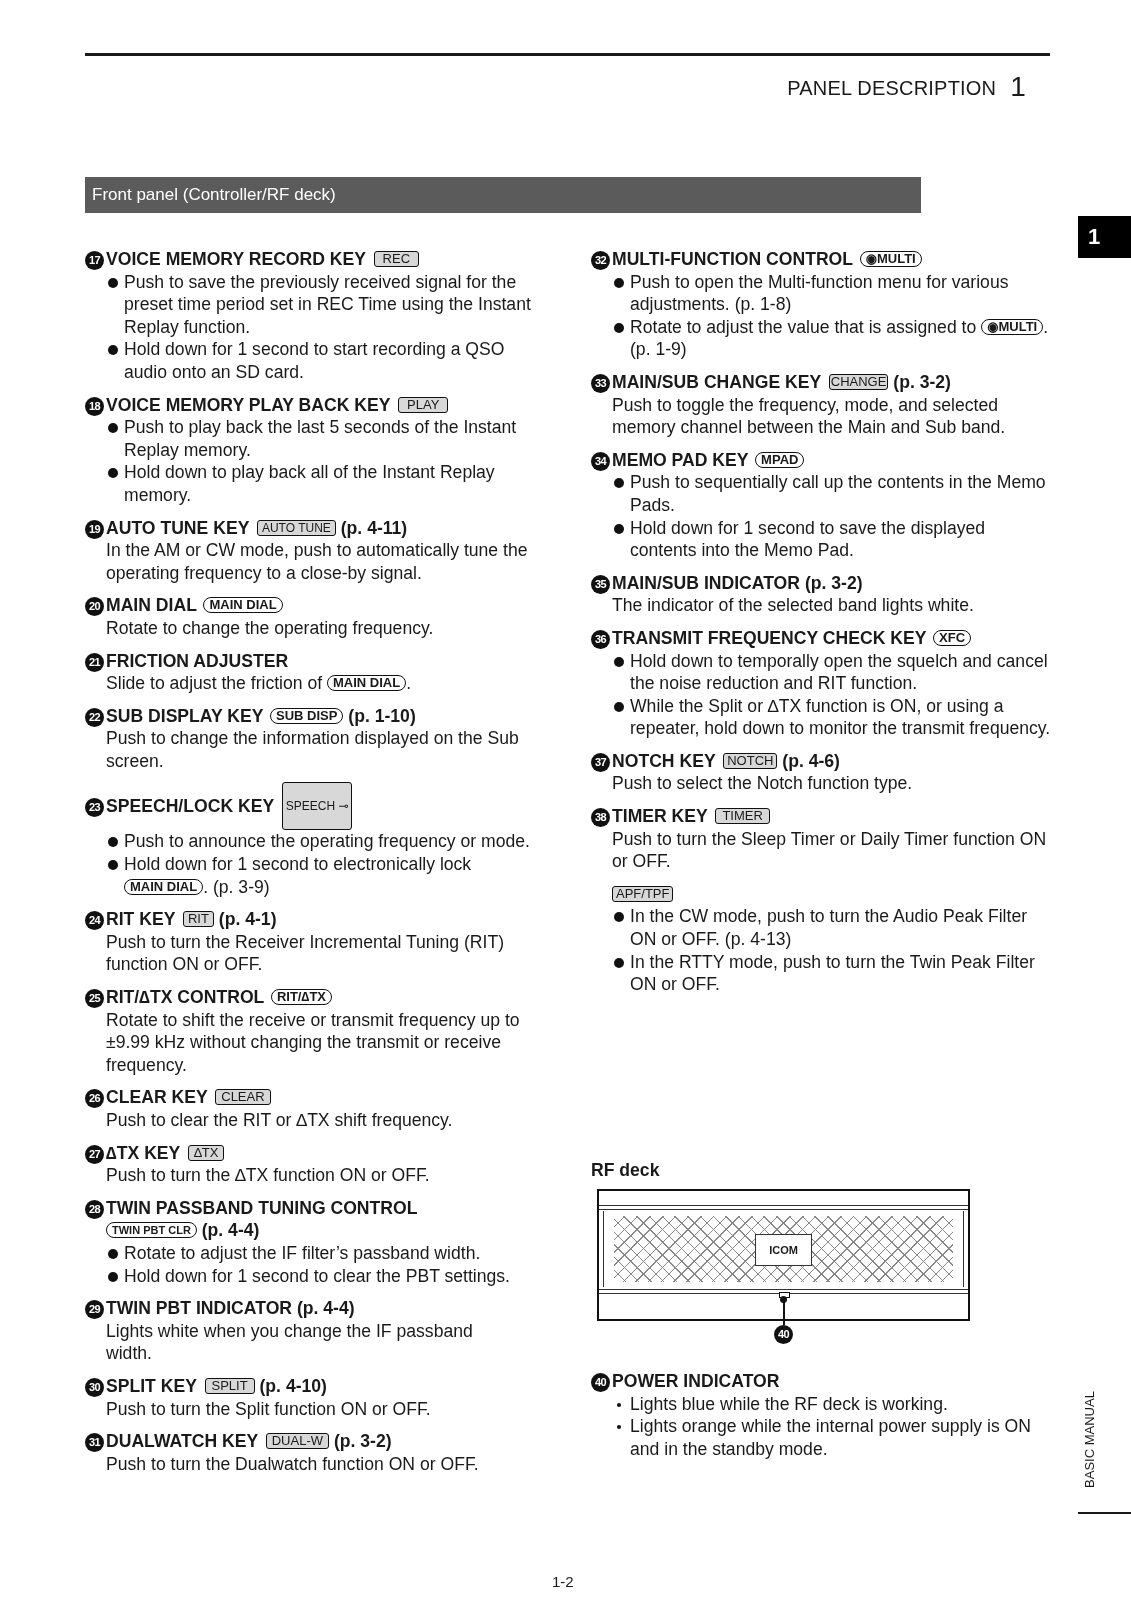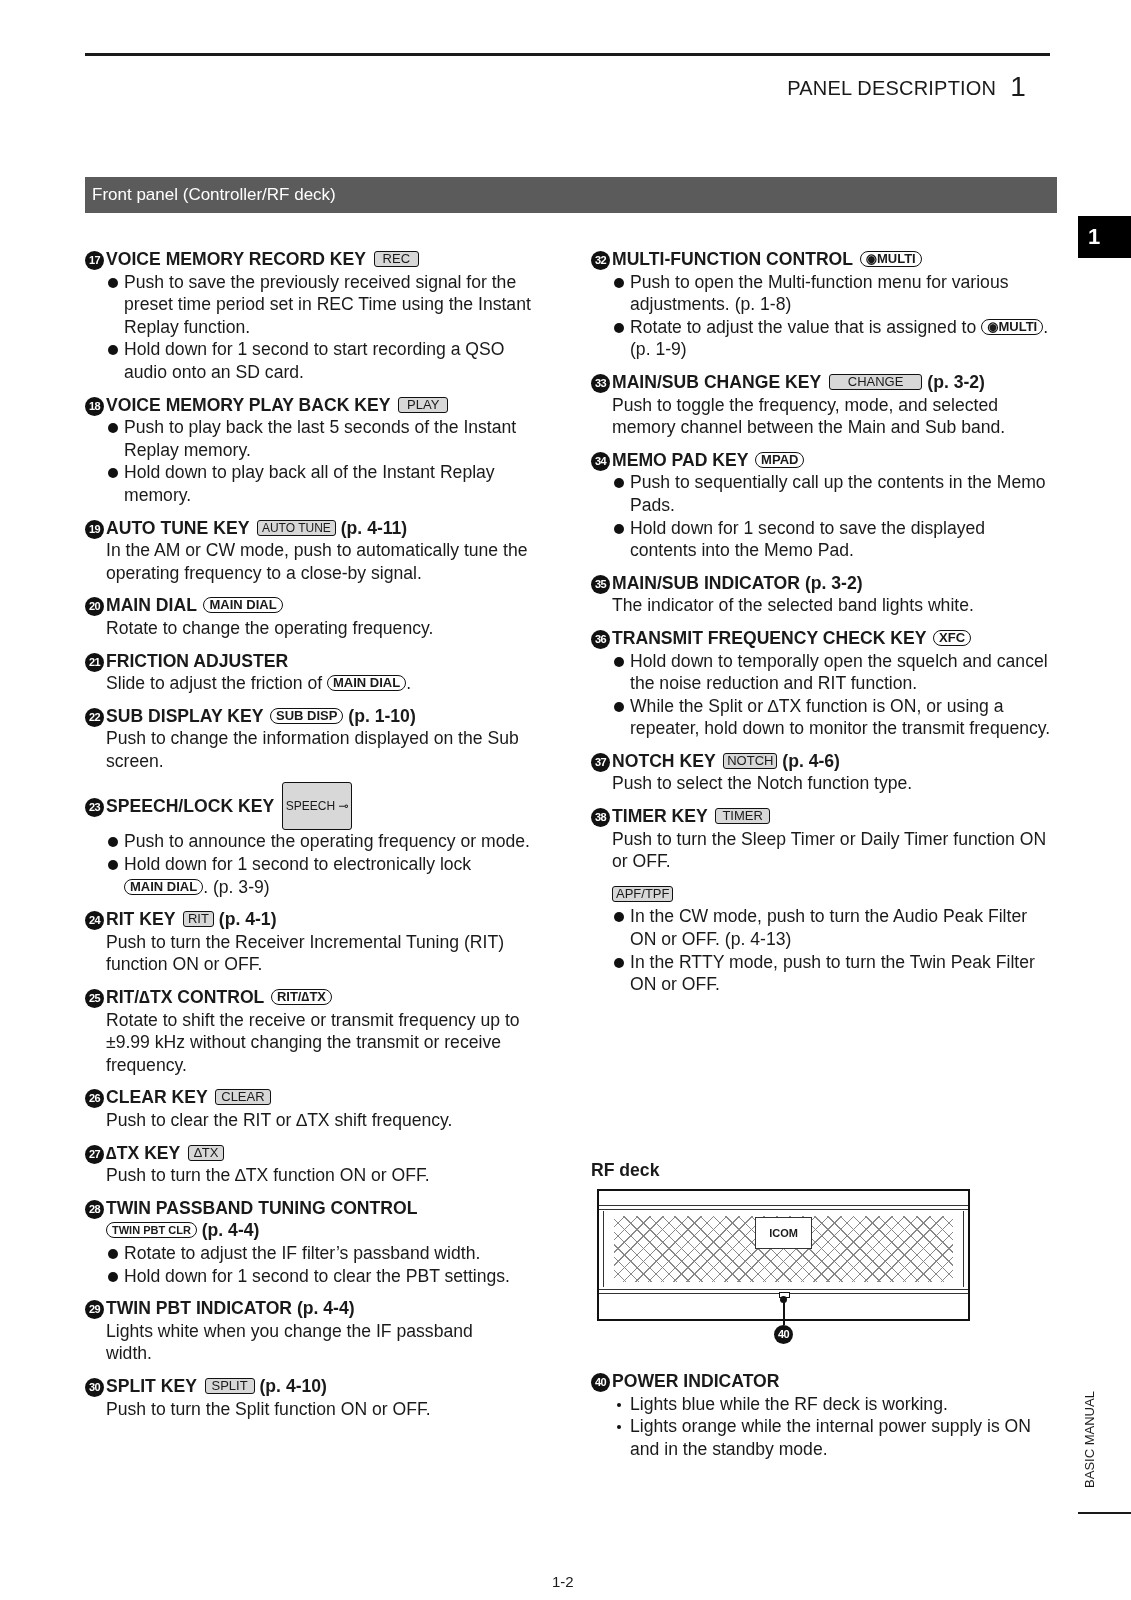--- a/index.html
+++ b/index.html
@@ -1,21 +1,21 @@
 <!DOCTYPE html>
 <html><head>
 <meta charset="utf-8">
 <style>
   html, body { margin:0; padding:0; background:#ffffff; }
   body { width:1131px; height:1600px; position:relative; overflow:hidden;
          font-family:"Liberation Sans", sans-serif; color:#1a1a1a; }
   .top-rule { position:absolute; left:85px; top:53px; width:965px; height:3px; background:#1a1a1a; }
   .running-head { position:absolute; right:105px; top:70px; font-size:20px; letter-spacing:0.2px; }
   .running-head .chap { font-size:28px; margin-left:14px; position:relative; top:1px; }
-  .section-bar { position:absolute; left:85px; top:177px; width:972px; height:36px; background:#5b5b5b; color:#fff;
+  .section-bar { position:absolute; left:85px; top:177px; width:836px; height:36px; background:#5b5b5b; color:#fff;
                  font-size:17px; line-height:36px; padding-left:7px; box-sizing:border-box; }
   .chap-tab { position:absolute; left:1078px; top:216px; width:53px; height:42px; background:#000; color:#fff;
               font-size:22px; font-weight:bold; line-height:42px; text-indent:10px; }
   .side-label { position:absolute; left:1078px; top:1385px; width:22px; height:115px; }
   .side-label span { position:absolute; left:-46px; top:47px; width:115px; transform:rotate(-90deg);
                      font-size:13px; white-space:nowrap; text-align:center; }
   .side-rule { position:absolute; left:1078px; top:1512px; width:53px; height:2px; background:#1a1a1a; }
   .col { position:absolute; top:248px; font-size:17.6px; line-height:22.6px; }
   .col.left { left:85px; width:465px; }
   .col.right { left:591px; width:460px; }
@@ -35,21 +35,21 @@
   .bullets li::before { content:""; position:absolute; left:2px; top:7px; width:10px; height:10px; border-radius:50%; background:#111; }
   .bullets.dot li::before { width:4px; height:4px; left:5px; top:10px; }
   .pref { font-weight:bold; }
   .rf-title { position:absolute; left:591px; top:1160px; font-weight:bold; font-size:17.6px; }
   .rf-deck { position:absolute; left:597px; top:1189px; width:373px; height:132px; border:2px solid #111; box-sizing:border-box; background:#fff; }
   .rf-deck .band-top { position:absolute; left:0; right:0; top:14px; height:3px; border-top:1px solid #333; border-bottom:1px solid #333; }
   .rf-deck .grille-frame { position:absolute; left:4px; right:4px; top:20px; height:76px; border-left:1px solid #333; border-right:1px solid #333; }
   .rf-deck .grille { position:absolute; left:10px; right:10px; top:5px; bottom:5px;
      background-image:repeating-linear-gradient(45deg, transparent 0 8px, #888 8px 9px), repeating-linear-gradient(-45deg, transparent 0 8px, #888 8px 9px); }
   .rf-deck .band-bot { position:absolute; left:0; right:0; top:98px; height:3px; border-top:1px solid #333; border-bottom:1px solid #333; }
-  .rf-deck .logo { position:absolute; left:156px; top:26px; width:55px; height:30px; background:#fff; border:1px solid #333;
+  .rf-deck .logo { position:absolute; left:156px; top:43px; width:55px; height:30px; background:#fff; border:1px solid #333;
                    font-size:11px; font-weight:bold; line-height:30px; text-align:center; }
   .rf-deck .power-led { position:absolute; left:180px; top:101px; width:9px; height:4px; border:1px solid #111; background:#fff; }
   .leader { position:absolute; left:783px; top:1297px; width:2px; height:28px; background:#111; }
   .leader-dot { position:absolute; left:780px; top:1296px; width:7px; height:7px; border-radius:50%; background:#111; }
   .callout { position:absolute; left:774px; top:1325px; }
   .page-num { position:absolute; left:552px; top:1573px; font-size:15px; }
 </style>
 </head>
 <body>
 
@@ -125,32 +125,36 @@
     </ul>
   </div>
   <div class="item">
     <div class="item-head"><span class="num">29</span><span>TWIN PBT INDICATOR</span> <span class="pref">(p. 4-4)</span></div>
     <div class="desc" style="padding-right:60px">Lights white when you change the IF passband width.</div>
   </div>
   <div class="item">
     <div class="item-head"><span class="num">30</span><span>SPLIT KEY</span> <span class="key-rect" style="padding:0 6px">SPLIT</span> <span class="pref">(p. 4-10)</span></div>
     <div class="desc">Push to turn the Split function ON or OFF.</div>
   </div>
+  <div class="item">
+    <div class="item-head"><span class="num">31</span><span>DUALWATCH KEY</span> <span class="key-rect" style="padding:0 5px">DUAL-W</span> <span class="pref">(p. 3-2)</span></div>
+    <div class="desc">Push to turn the Dualwatch function ON or OFF.</div>
+  </div>
 </div>
 
 <div class="col right">
   <div class="item">
     <div class="item-head"><span class="num">32</span><span>MULTI-FUNCTION CONTROL</span> <span class="key-round">◉MULTI</span></div>
     <ul class="bullets">
       <li>Push to open the Multi-function menu for various adjustments. (p. 1-8)</li>
       <li><span>Rotate to adjust the value that is assigned to </span><span class="key-round inline">◉MULTI</span><span>. (p. 1-9)</span></li>
     </ul>
   </div>
   <div class="item">
-    <div class="item-head"><span class="num">33</span><span>MAIN/SUB CHANGE KEY</span> <span class="key-rect" style="padding:0 18px">CHANGE</span> <span class="pref">(p. 3-2)</span></div>
+    <div class="item-head"><span class="num">33</span><span>MAIN/SUB CHANGE KEY</span> <span class="key-rect" style="padding:0 1px">CHANGE</span> <span class="pref">(p. 3-2)</span></div>
     <div class="desc">Push to toggle the frequency, mode, and selected memory channel between the Main and Sub band.</div>
   </div>
   <div class="item">
     <div class="item-head"><span class="num">34</span><span>MEMO PAD KEY</span> <span class="key-round">MPAD</span></div>
     <ul class="bullets">
       <li>Push to sequentially call up the contents in the Memo Pads.</li>
       <li>Hold down for 1 second to save the displayed contents into the Memo Pad.</li>
     </ul>
   </div>
   <div class="item">

